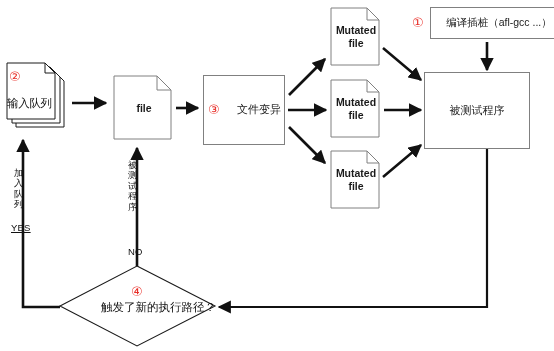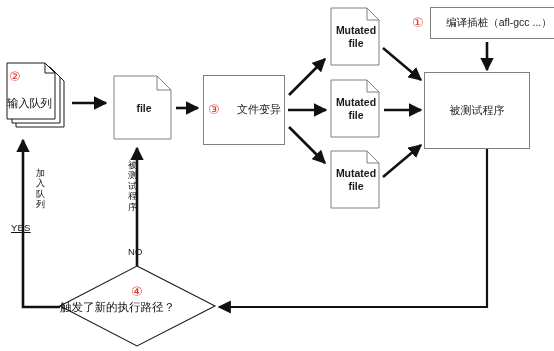--- a/index.html
+++ b/index.html
@@ -74,21 +74,21 @@
     position: absolute;
     font-size: 11.5px;
     color: #111111;
     white-space: nowrap;
     letter-spacing: -0.3px;
   }
 
   
   .diamond-label {
     position: absolute;
-    text-align: left;
+    text-align: right;
     font-size: 11.5px;
     color: #111111;
     white-space: nowrap;
   }
 
   
   .marker {
     position: absolute;
     color: #e8302a;
     font-size: 13px;
@@ -216,19 +216,19 @@
   <span class="marker" style="left:412px; top:16px;">①</span>
 
   <div class="node rect" style="left:424px; top:72px; width:106px; height:77px;">
     <span class="rect-label">被测试程序</span>
   </div>
 
   <div style="position:absolute; left:60px; top:266px; width:156px; height:80px;"></div>
   <span class="marker" style="left:131px; top:285px;">④</span>
   <div class="diamond-label" style="left:60px; top:300px; width:156px;">触发了新的执行路径？</div>
 
-  <div class="edge-label-vertical" style="left:13px; top:168px;margin-left:22px;">加入队列</div>
+  <div class="edge-label-vertical" style="left:13px; top:168px;">加入队列</div>
   <div class="edge-label" style="left:11px; top:222px;text-decoration:underline;">YES</div>
 
   <div class="edge-label-vertical" style="left:127px; top:160px;">被测试程序</div>
   <div class="edge-label" style="left:128px; top:246px;text-align:center;">NO</div>
 
 </div>
 
 </body></html>

